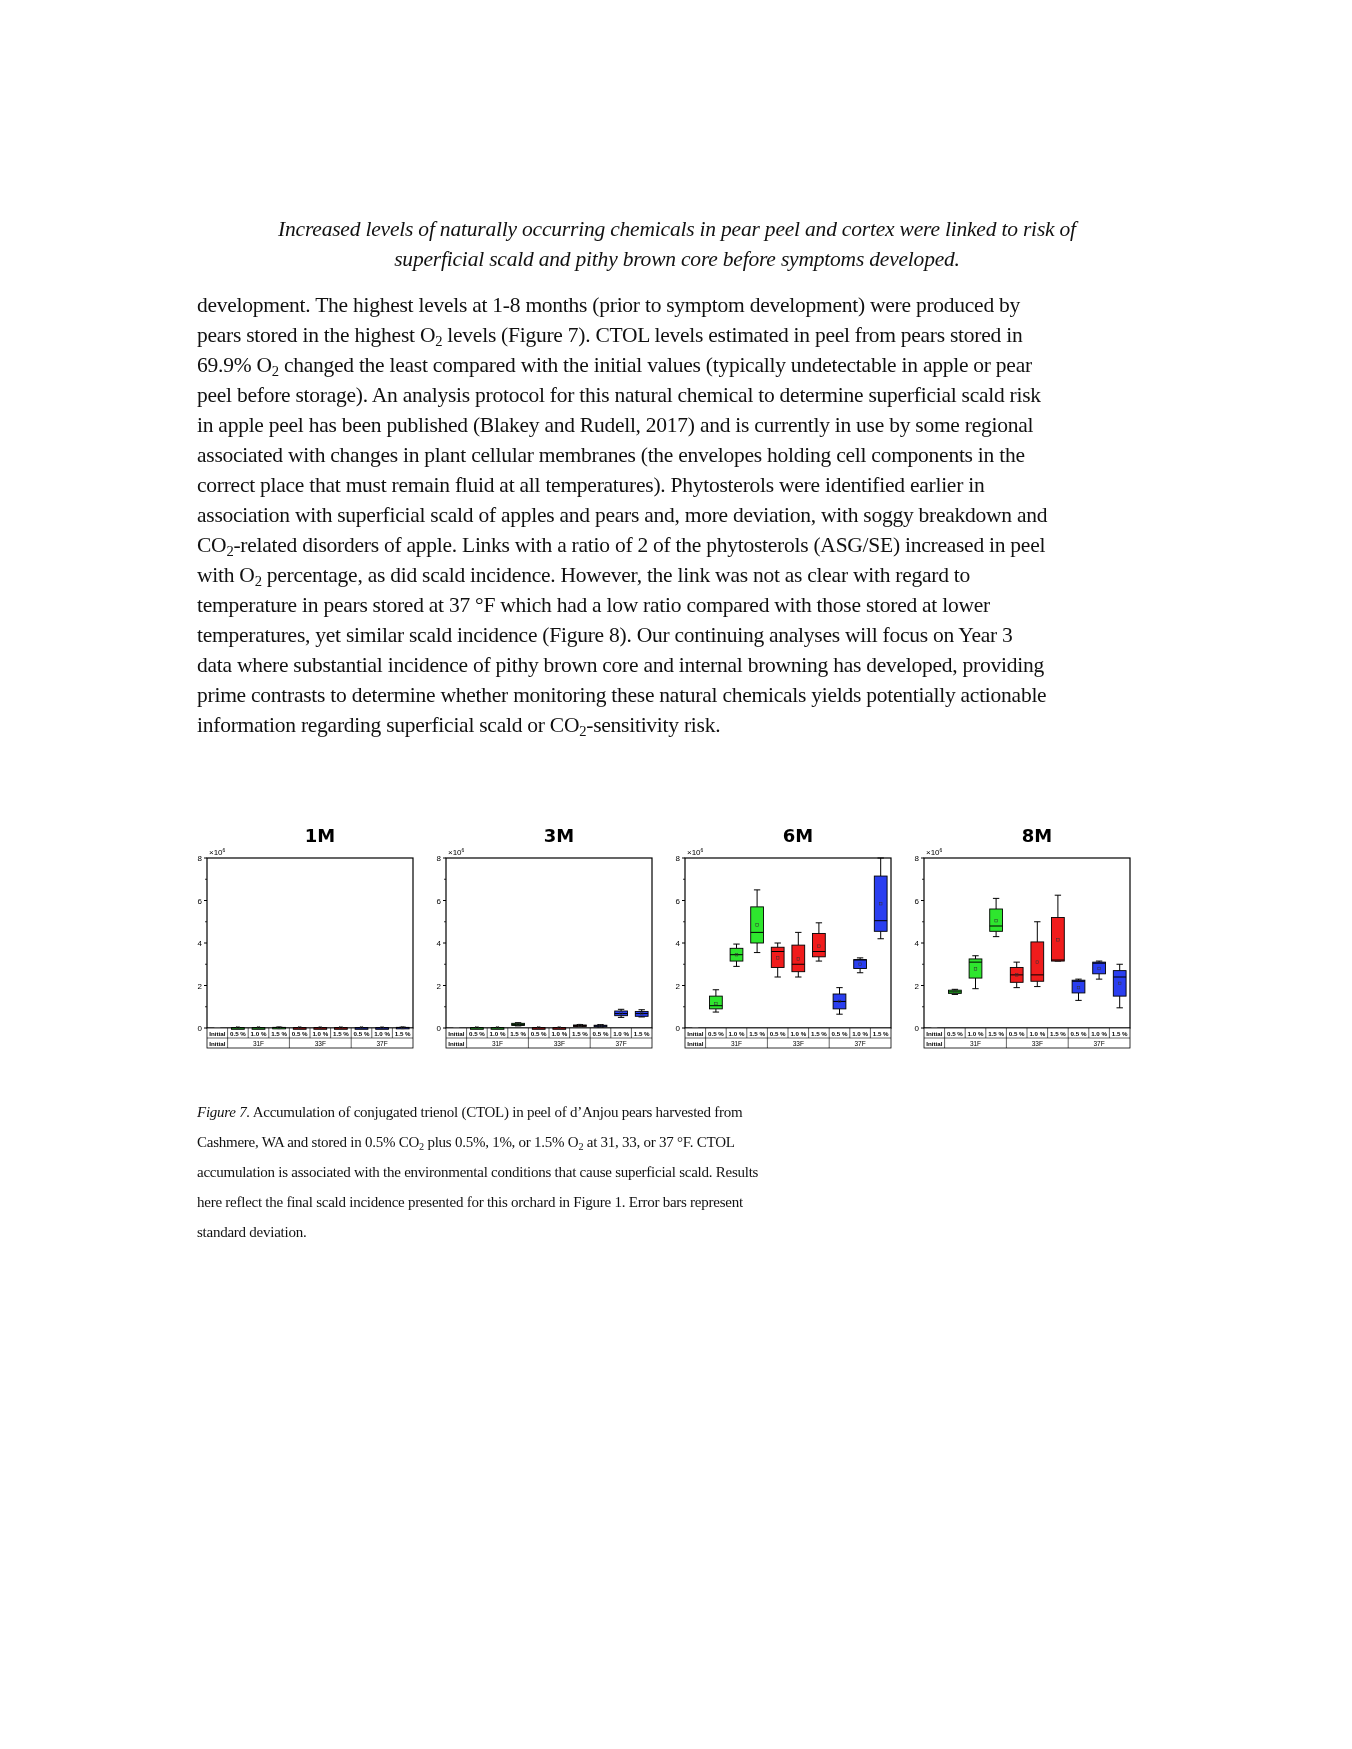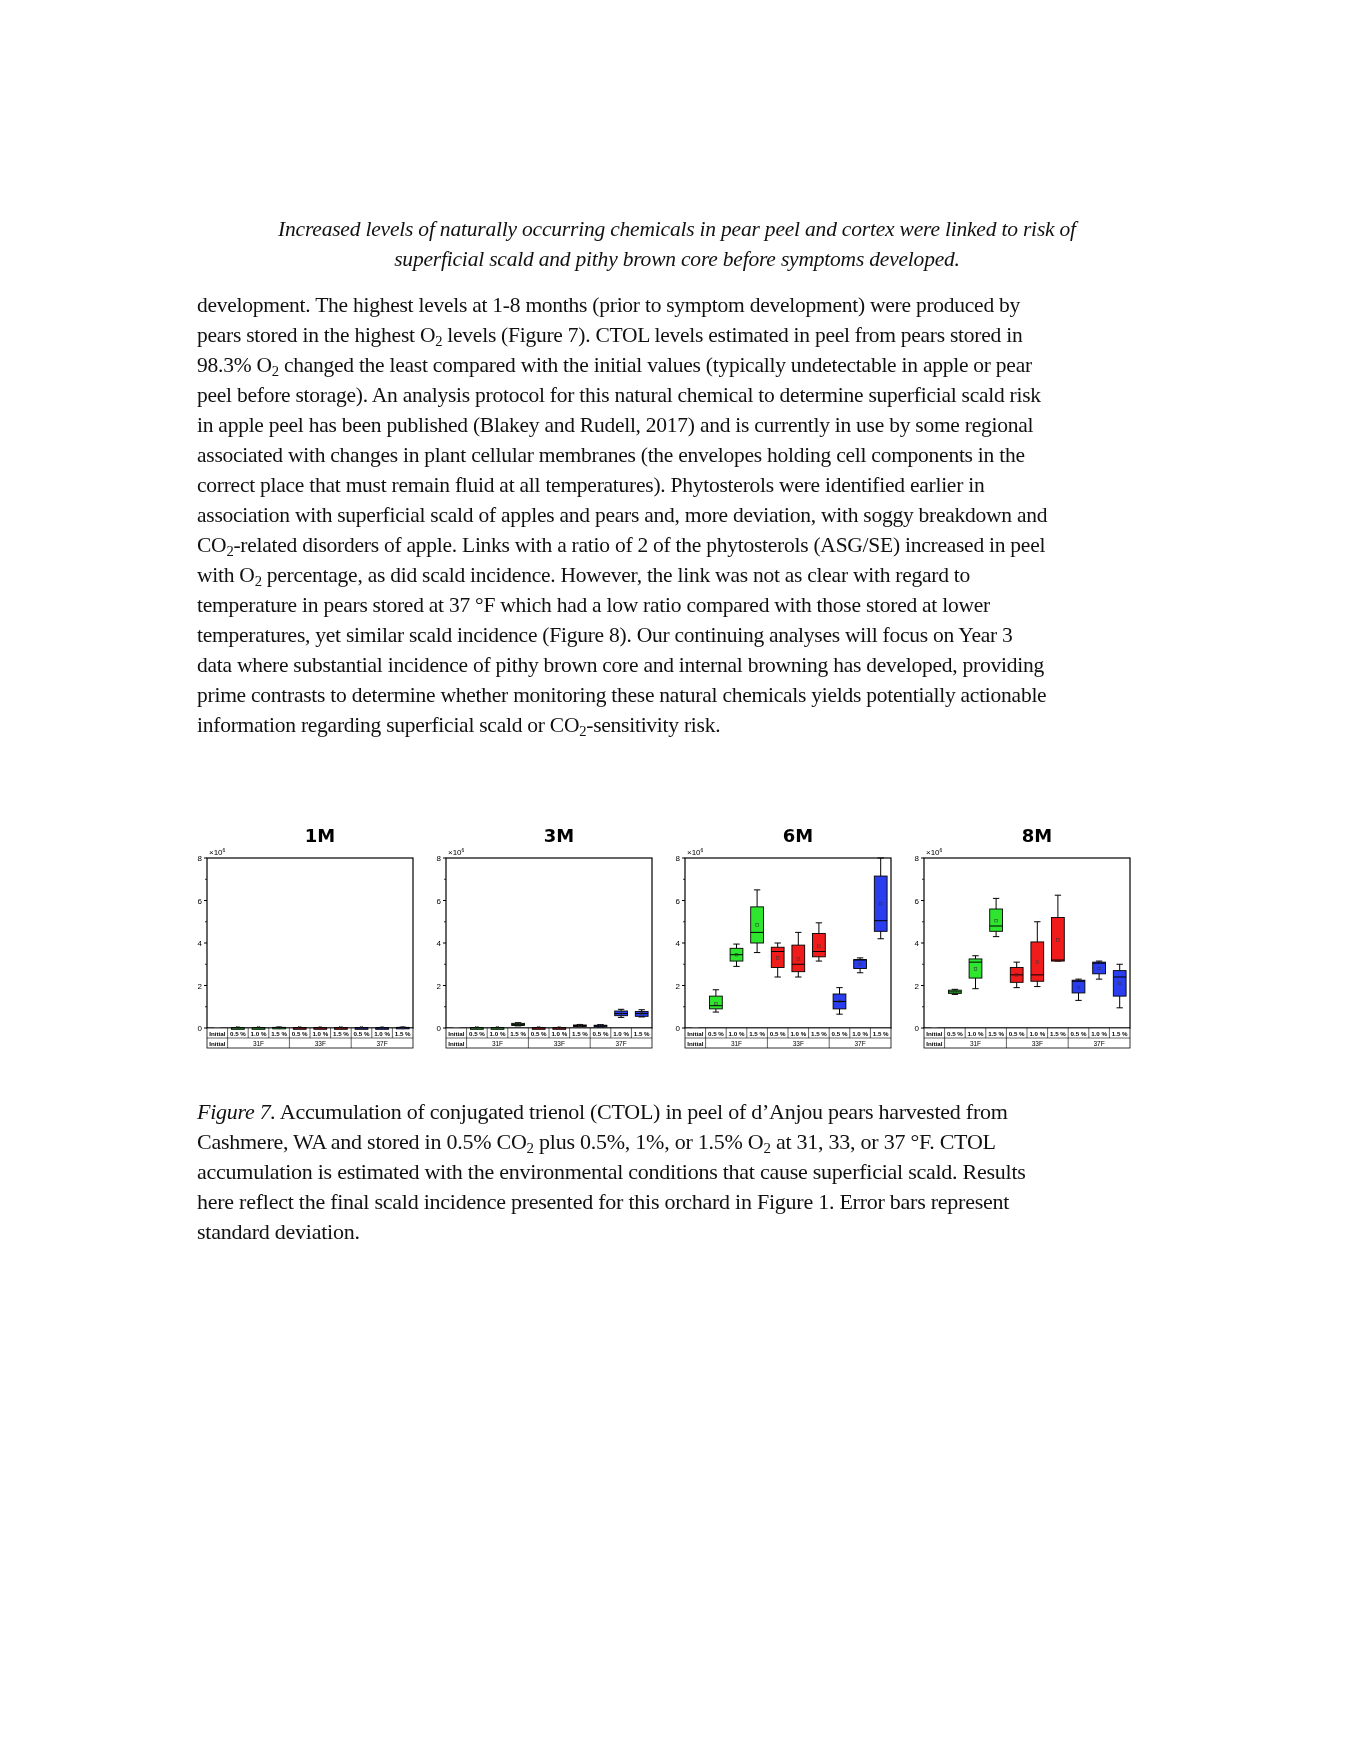--- a/index.html
+++ b/index.html
@@ -5,41 +5,41 @@
   html, body { margin: 0; padding: 0; background: #ffffff; }
   body { width: 1352px; height: 1749px; position: relative; overflow: hidden;
          font-family: "Liberation Serif", serif; color: #111; }
   .heading { position: absolute; left: 197px; top: 214px; width: 960px;
              font-style: italic; font-size: 21.5px; line-height: 30px; letter-spacing: -0.2px; text-align: center; }
   .body-text { position: absolute; left: 197px; top: 290px; width: 990px;
                font-size: 21.5px; line-height: 30px; letter-spacing: -0.25px; }
   .body-text .line, .caption .line, .heading .line { display: block; white-space: nowrap; }
   sub { font-size: 0.68em; vertical-align: -0.25em; line-height: 0; }
   .caption { position: absolute; left: 197px; top: 1097px; width: 990px;
-             font-size: 22px; line-height: 30px; letter-spacing: -0.25px; }
+             font-size: 15px; line-height: 30px; letter-spacing: -0.25px; }
   .caption .fig-label { font-style: italic; }
   .figure { position: absolute; left: 190px; top: 820px; width: 990px; height: 260px; }
   .figure svg { position: absolute; left: 0; top: 0; }
   .panel-title { font-family: "DejaVu Sans", sans-serif; font-weight: bold; font-size: 18px; }
   .tick-label { font-family: "Liberation Sans", sans-serif; font-size: 8px; }
   .cat-label { font-family: "Liberation Sans", sans-serif; font-size: 6.2px; font-weight: bold; }
   .exp-label { font-family: "Liberation Sans", sans-serif; font-size: 6.5px; }
 </style>
 </head>
 <body>
 
 <div class="heading">
   <span class="line">Increased levels of naturally occurring chemicals in pear peel and cortex were linked to risk of</span>
   <span class="line">superficial scald and pithy brown core before symptoms developed.</span>
 </div>
 
 <div class="body-text" id="body-text">
     <span class="line"><span>development. The highest levels at 1-8 months (prior to symptom development) were produced by</span></span>
     <span class="line"><span>pears stored in the highest O</span><sub>2</sub><span> levels (Figure 7). CTOL levels estimated in peel from pears stored in</span></span>
-    <span class="line"><span>98.3% O</span><sub>2</sub><span> changed the least compared with the initial values (typically undetectable in apple or pear</span></span>
+    <span class="line"><span>69.9% O</span><sub>2</sub><span> changed the least compared with the initial values (typically undetectable in apple or pear</span></span>
     <span class="line"><span>peel before storage). An analysis protocol for this natural chemical to determine superficial scald risk</span></span>
     <span class="line"><span>in apple peel has been published (Blakey and Rudell, 2017) and is currently in use by some regional</span></span>
     <span class="line"><span>associated with changes in plant cellular membranes (the envelopes holding cell components in the</span></span>
     <span class="line"><span>correct place that must remain fluid at all temperatures). Phytosterols were identified earlier in</span></span>
     <span class="line"><span>association with superficial scald of apples and pears and, more deviation, with soggy breakdown and</span></span>
     <span class="line"><span>CO</span><sub>2</sub><span>-related disorders of apple. Links with a ratio of 2 of the phytosterols (ASG/SE) increased in peel</span></span>
     <span class="line"><span>with O</span><sub>2</sub><span> percentage, as did scald incidence. However, the link was not as clear with regard to</span></span>
     <span class="line"><span>temperature in pears stored at 37 °F which had a low ratio compared with those stored at lower</span></span>
     <span class="line"><span>temperatures, yet similar scald incidence (Figure 8).  Our continuing analyses will focus on Year 3</span></span>
     <span class="line"><span>data where substantial incidence of pithy brown core and internal browning has developed, providing</span></span>
@@ -572,16 +572,16 @@
           <line x1="923.314" x2="936.0859999999999" y1="157" y2="157" stroke="#000" stroke-width="1"></line>
           <rect x="928.4" y="162.075" width="2.6" height="2.6" fill="none" stroke="#333" stroke-width="0.5"></rect>
         </g>
       </g>
     </svg>
 </div>
 
 <div class="caption" id="caption">
   <span class="line" id="caption-first"><span class="fig-label">Figure 7.</span><span>  Accumulation of conjugated trienol (CTOL) in peel of d’Anjou pears harvested from</span></span>
 <span class="line"><span>Cashmere, WA and stored in 0.5% CO</span><sub>2</sub><span> plus 0.5%, 1%, or 1.5% O</span><sub>2</sub><span> at 31, 33, or 37 °F. CTOL</span></span>
-    <span class="line"><span>accumulation is estimated with the environmental conditions that cause superficial scald. Results</span></span>
+    <span class="line"><span>accumulation is associated with the environmental conditions that cause superficial scald. Results</span></span>
     <span class="line"><span>here reflect the final scald incidence presented for this orchard in Figure 1.  Error bars represent</span></span>
     <span class="line"><span>standard deviation.</span></span>
   </div>
 
 </body></html>

